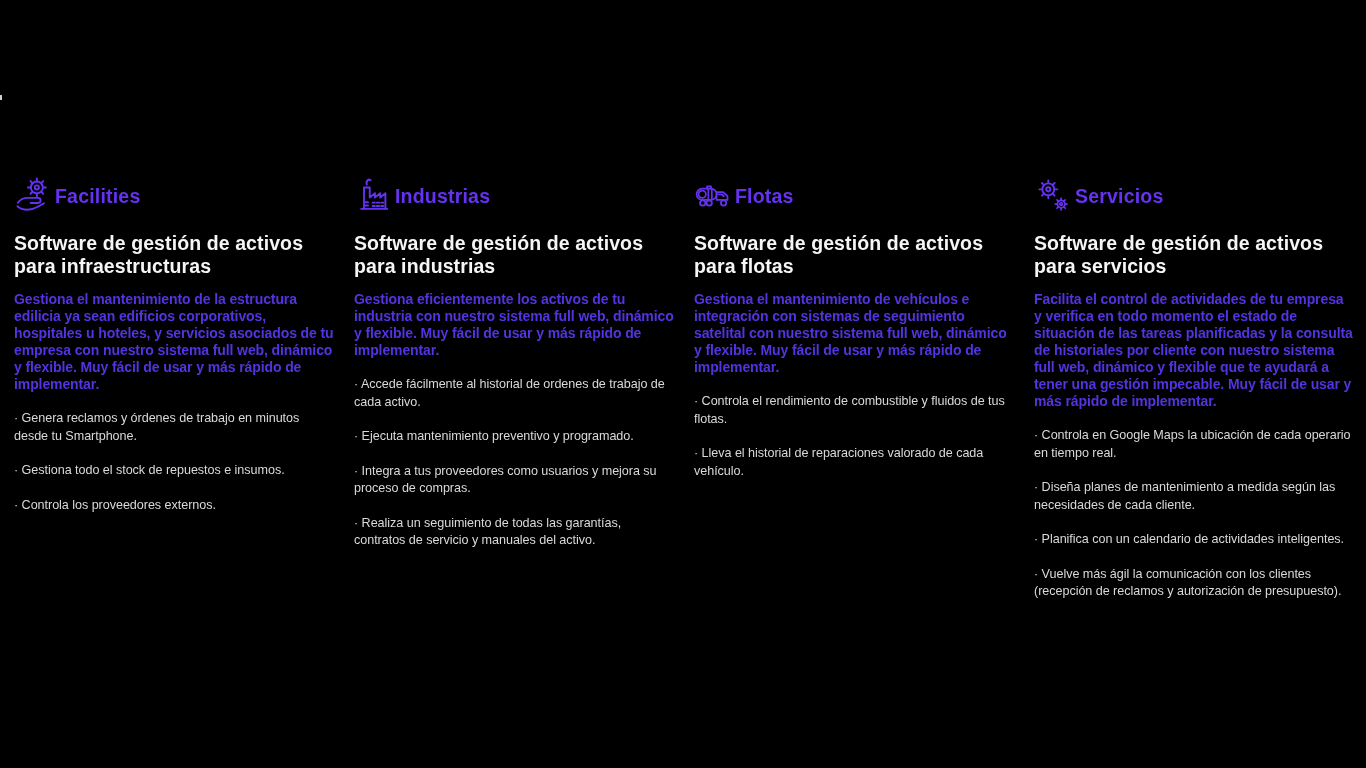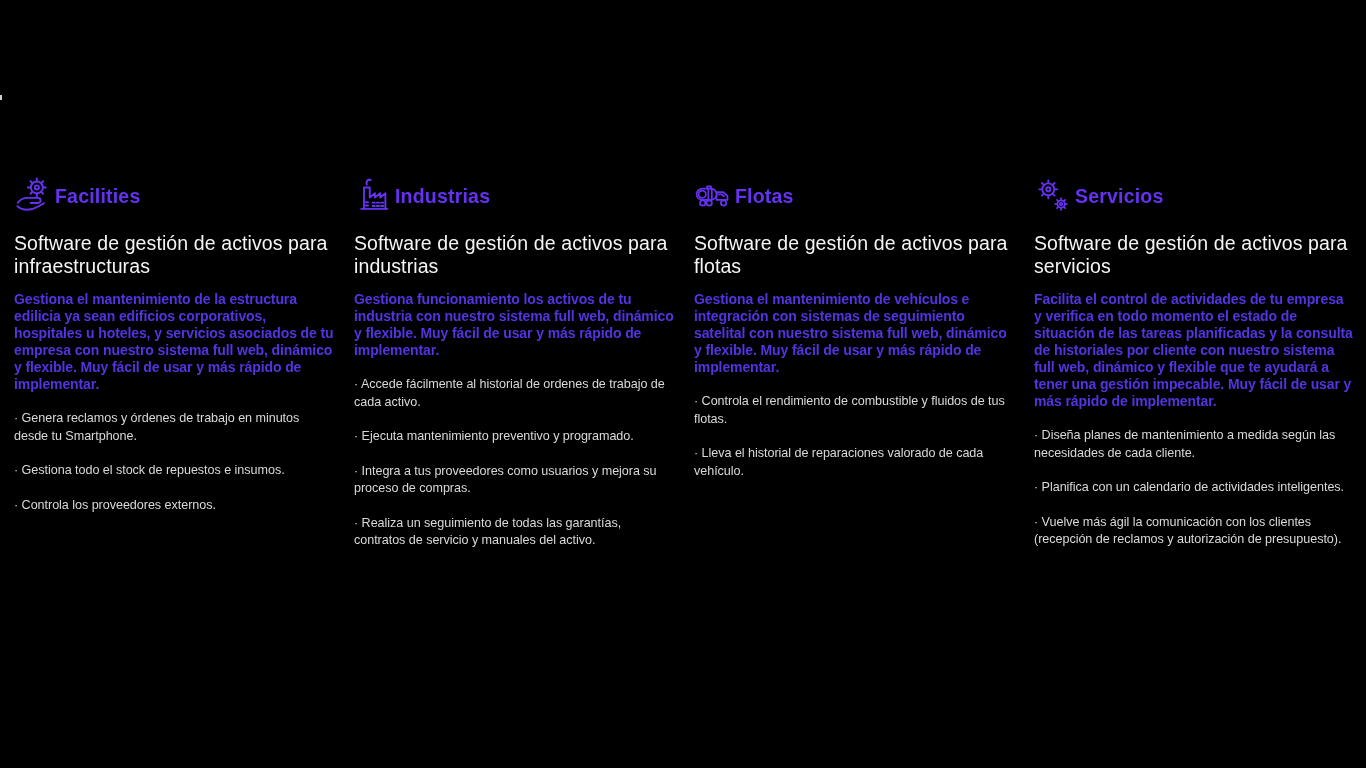--- a/index.html
+++ b/index.html
@@ -50,21 +50,21 @@
     margin: 0 0 0 1px;
     font-size: 19.5px;
     font-weight: bold;
     color: var(--accent, #6432f0);
     letter-spacing: 0.2px;
   }
   .heading {
     margin: 16px 0 0;
     font-size: 19.5px;
     line-height: 23px;
-    font-weight: normal;
+    font-weight: bold;
     color: #f5f5f5;
     letter-spacing: 0.1px;
   }
   .description {
     margin: 13px 0 0;
     font-size: 14px;
     line-height: 17px;
     font-weight: bold;
     color: var(--desc, #5433e0);
     letter-spacing: -0.1px;
@@ -122,21 +122,21 @@
             <path d="M9.5 33.5 V11 H15.5 V21.5 L21 17 V21.5 L26.5 17 V21.5 L32 17 V33.5"></path>
             <path d="M12.5 8 c-1.5,-3.5 2,-6.5 4,-4.5"></path>
             <path d="M11.3 26.5 h2.4 M11.3 30 h2.4"></path>
             <path d="M18.5 27 h2.4 M23 27 h2.4 M27.5 27 h2.4"></path>
             <path d="M18.5 30.5 h2.4 M23 30.5 h2.4 M27.5 30.5 h2.4"></path>
           </svg>
         </span>
         <h2 class="col-title">Industrias</h2>
       </div>
       <h3 class="heading">Software de gestión de activos para industrias</h3>
-      <p class="description">Gestiona funcionamiento los activos de tu industria con nuestro sistema full web, dinámico y flexible. Muy fácil de usar y más rápido de implementar.</p>
+      <p class="description">Gestiona eficientemente los activos de tu industria con nuestro sistema full web, dinámico y flexible. Muy fácil de usar y más rápido de implementar.</p>
       <p class="bullet">· Accede fácilmente al historial de ordenes de trabajo de cada activo.</p>
       <p class="bullet">· Ejecuta mantenimiento preventivo y programado.</p>
       <p class="bullet">· Integra a tus proveedores como usuarios y mejora su proceso de compras.</p>
       <p class="bullet">· Realiza un seguimiento de todas las garantías, contratos de servicio y manuales del activo.</p>
     </div>
 
     <div class="column">
       <div class="col-header">
         <span class="icon">
           <svg width="42" height="38" viewBox="0 0 46 40">
@@ -186,19 +186,20 @@
               <line x1="-2.76" y1="-2.76" x2="-4.38" y2="-4.38"></line>
               <line x1="0" y1="-3.9" x2="0" y2="-6.2"></line>
               <line x1="2.76" y1="-2.76" x2="4.38" y2="-4.38"></line>
             </g>
           </svg>
         </span>
         <h2 class="col-title">Servicios</h2>
       </div>
       <h3 class="heading">Software de gestión de activos para servicios</h3>
       <p class="description">Facilita el control de actividades de tu empresa y verifica en todo momento el estado de situación de las tareas planificadas y la consulta de historiales por cliente con nuestro sistema full web, dinámico y flexible que te ayudará a tener una gestión impecable. Muy fácil de usar y más rápido de implementar.</p>
+      <p class="bullet">· Controla en Google Maps la ubicación de cada operario en tiempo real.</p>
       <p class="bullet">· Diseña planes de mantenimiento a medida según las necesidades de cada cliente.</p>
       <p class="bullet">· Planifica con un calendario de actividades inteligentes.</p>
       <p class="bullet">· Vuelve más ágil la comunicación con los clientes (recepción de reclamos y autorización de presupuesto).</p>
     </div>
 
   </div>
 </div>
 
 </body></html>

